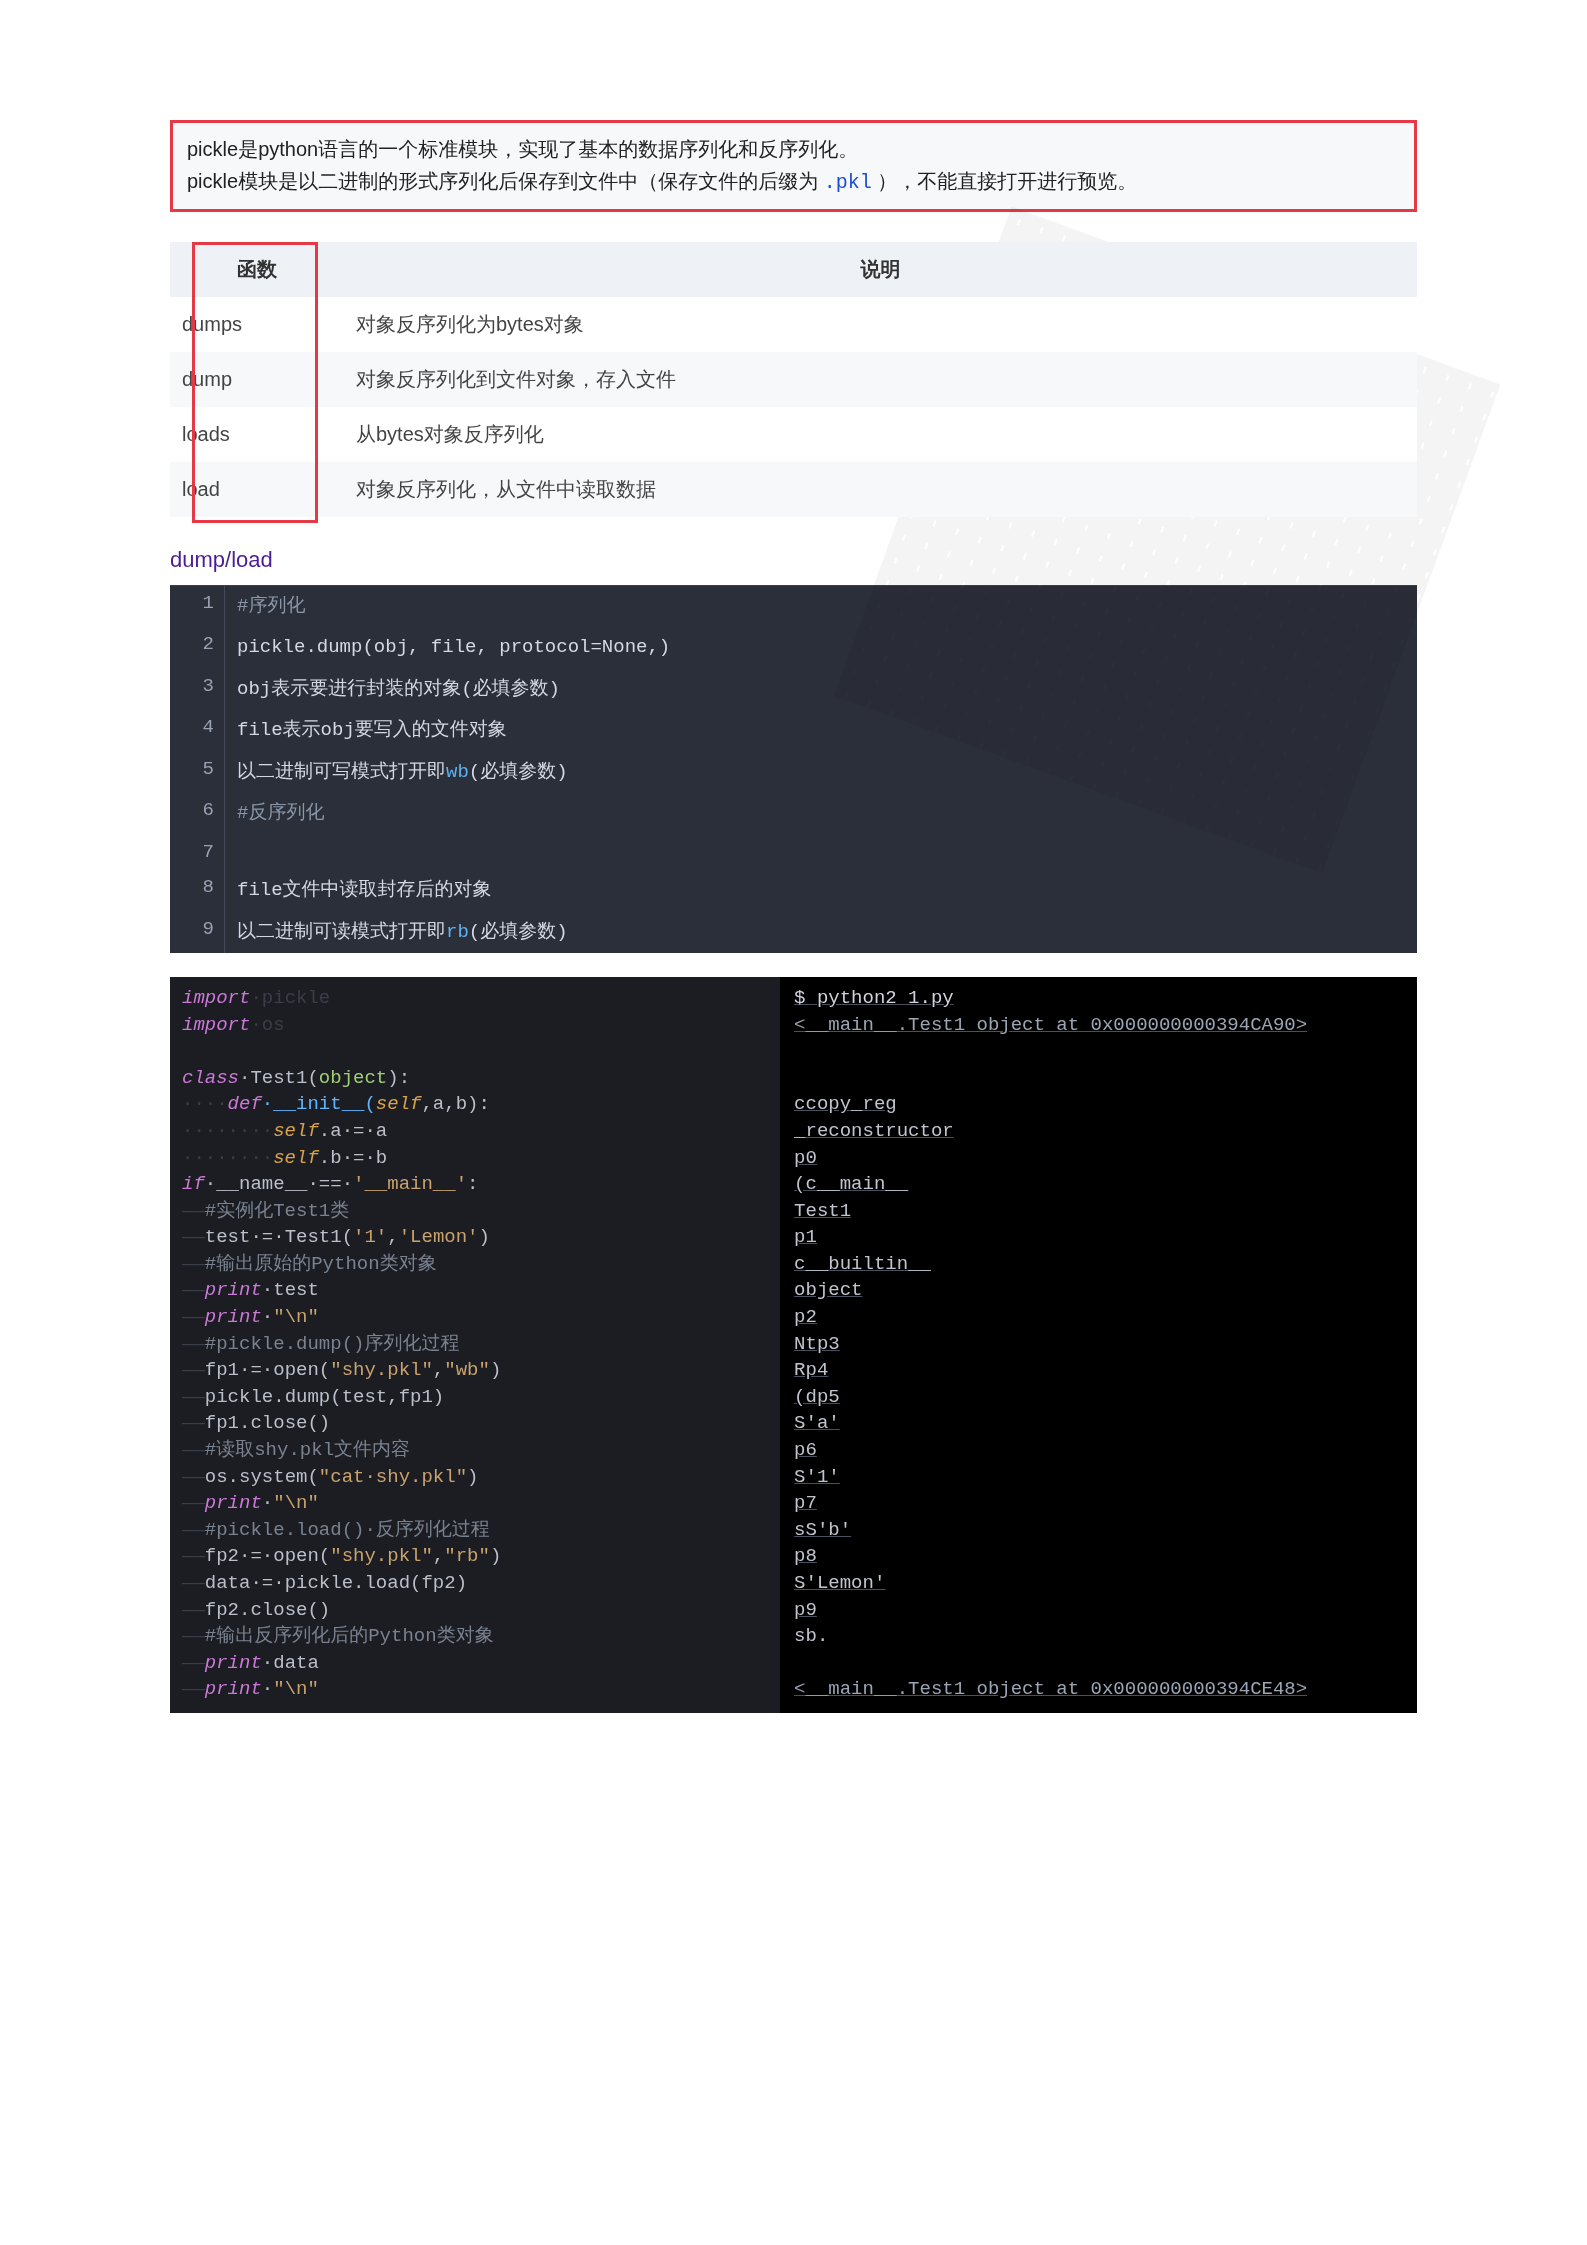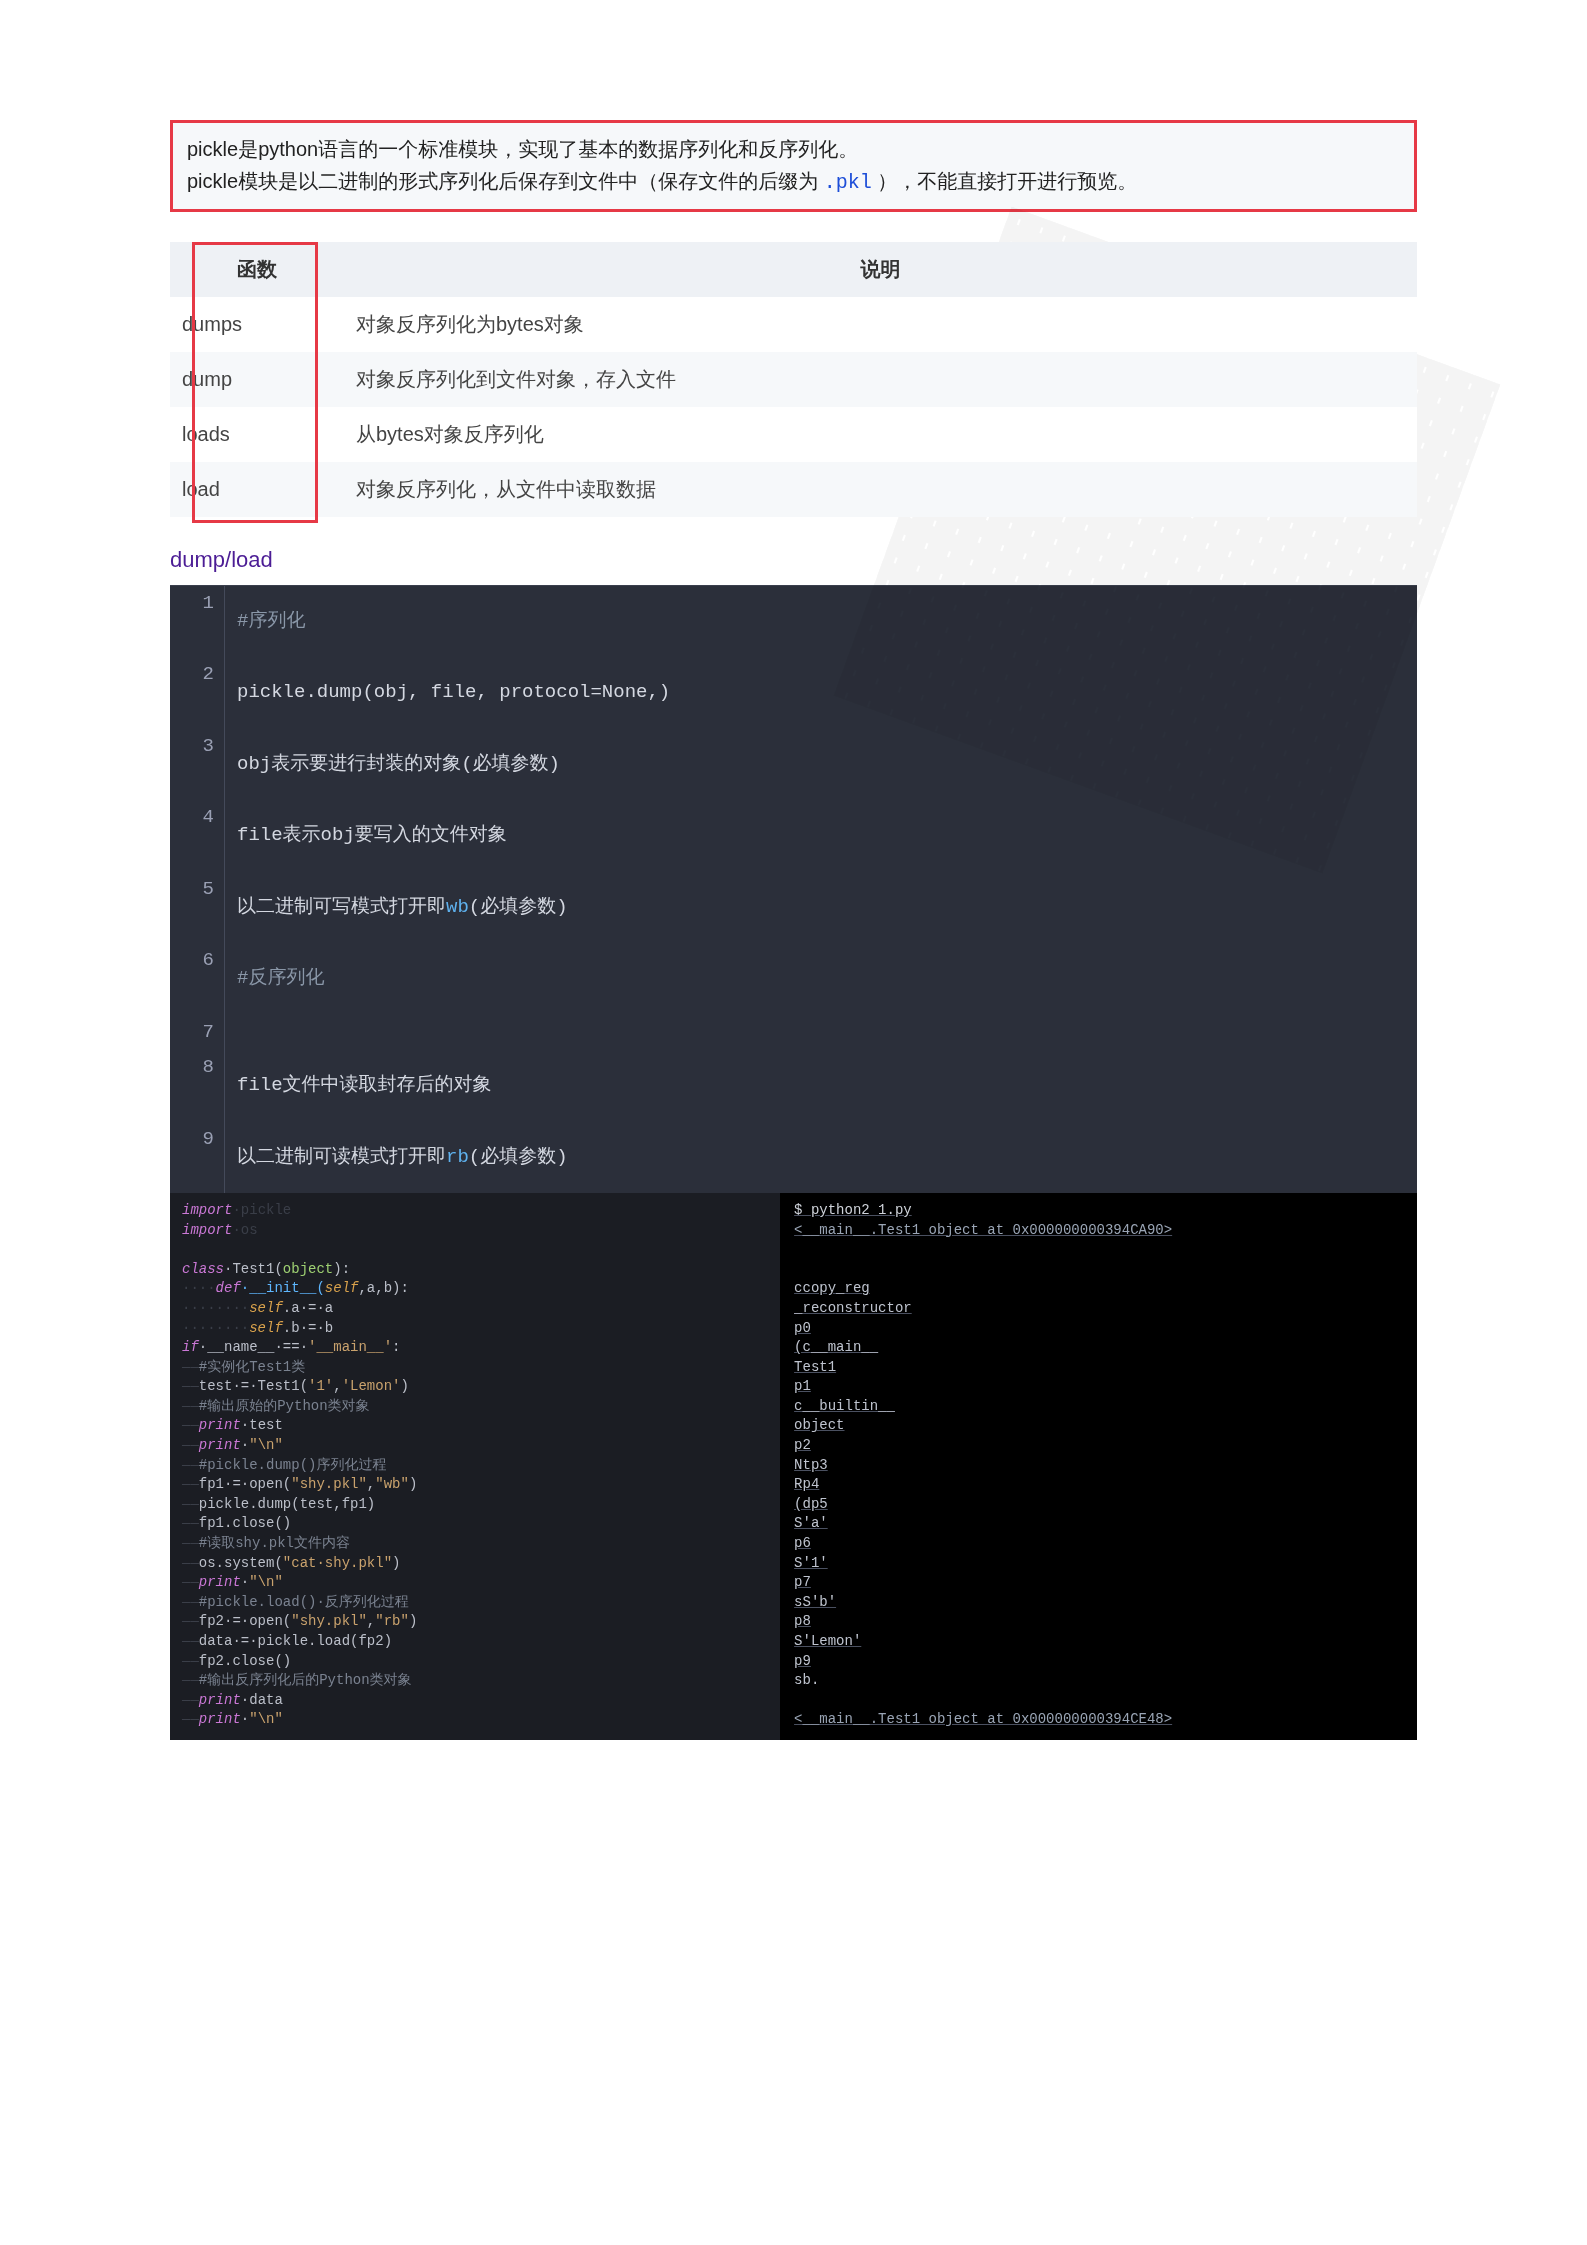--- a/index.html
+++ b/index.html
@@ -91,30 +91,30 @@
   .codeblock .row { display: flex; }
   .codeblock .ln {
     width: 44px;
     text-align: right;
     padding: 3px 10px 3px 0;
     color: #9aa0b4;
     border-right: 1px solid #444a5a;
     user-select: none;
     flex: 0 0 44px;
   }
-  .codeblock .src { padding: 21px 12px; white-space: pre; }
+  .codeblock .src { padding: 6px 12px; white-space: pre; }
   .tok-comment { color: #8a97a8; }
   .tok-hi      { color: #5fb2ef; }
 
   
   .split {
     display: flex;
-    margin-top: 0;
+    margin-top: 24px;
     font-family: Consolas, "Courier New", monospace;
-    font-size: 14px;
+    font-size: 19px;
     line-height: 1.4;
   }
   .split-left {
     flex: 0 0 47%;
     background: #1b1d23;
     color: #d8dde8;
     padding: 8px 12px 10px 12px;
     white-space: pre;
     overflow: hidden;
   }

